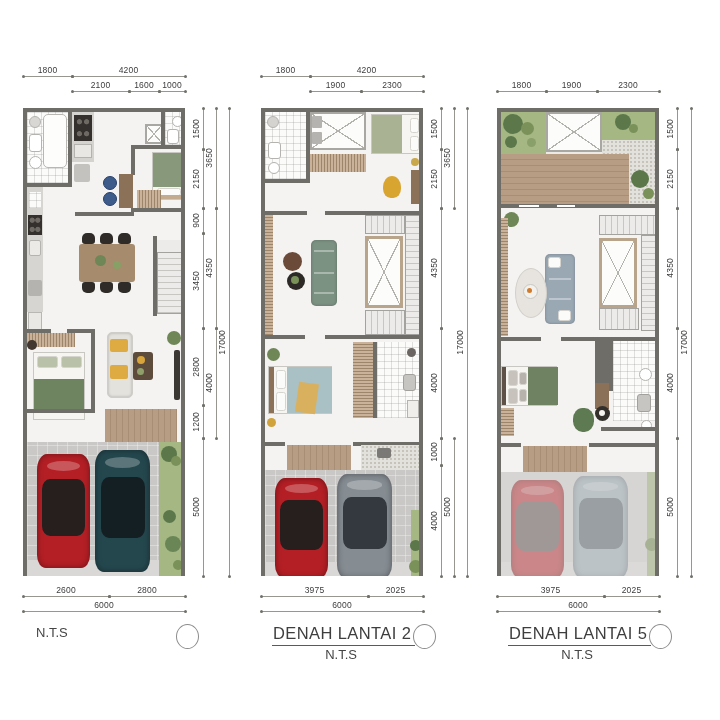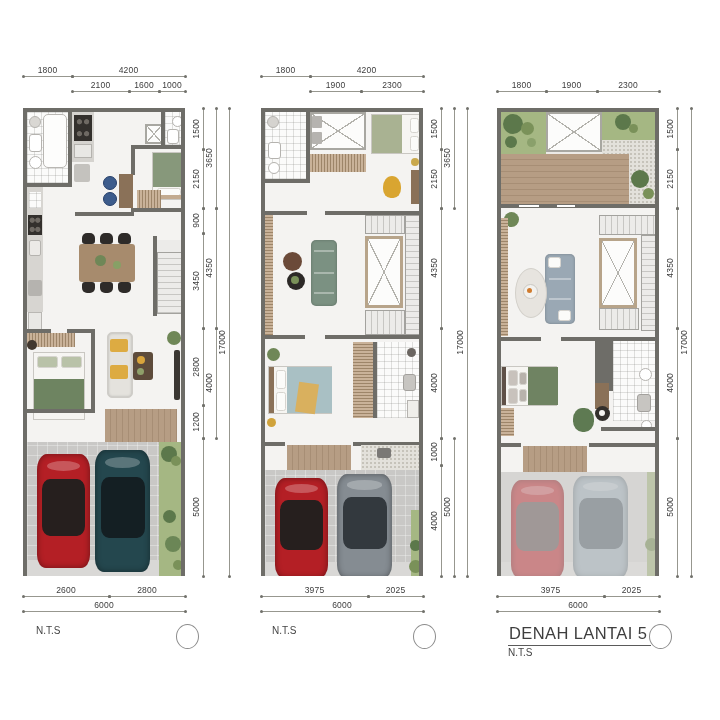--- a/index.html
+++ b/index.html
@@ -48,21 +48,21 @@
   .hdim::before{left:-1.5px}.hdim::after{right:-1.5px}
   .vdim{position:absolute;width:13px;border-right:1px solid #97978f;display:flex;align-items:center;justify-content:center;}
   .vdim b{font-weight:normal;font-size:8.5px;color:#3c3c3c;line-height:1;letter-spacing:.2px;
           writing-mode:vertical-rl;transform:rotate(180deg);}
   .vdim::before,.vdim::after{content:"";position:absolute;right:-2px;width:3px;height:3px;background:#71716b;border-radius:50%;}
   .vdim::before{top:-1.5px}.vdim::after{bottom:-1.5px}
   
   .title-wrap{position:absolute;}
   .title-text{display:inline-block;font-size:16.5px;letter-spacing:.4px;color:#3e3e3e;
               border-bottom:1.6px solid #5a5a5a;padding:0 4px 2px 1px;white-space:nowrap;}
-  .nts{font-size:10px;color:#454545;text-align:left;margin-top:1px;padding-right:5px;}
+  .nts{font-size:13px;color:#454545;text-align:center;margin-top:1px;padding-right:5px;}
   .tcircle{position:absolute;width:21px;height:23px;border:1.6px solid #8c8c8c;border-radius:50%;background:#fff;}
 </style>
 </head>
 <body>
 
 <div class="canvas">
 
   <div class="plan-body" style="left:23px;">
 
     <div class="tile" style="left:0;top:0;width:41px;height:71px;"></div>
@@ -348,20 +348,21 @@
   <div class="hdim" style="left:261px;top:584px;width:107px;">
       <b>3975</b>
     </div>
   <div class="hdim" style="left:368px;top:584px;width:55px;">
       <b>2025</b>
     </div>
   <div class="hdim" style="left:261px;top:599px;width:162px;">
       <b>6000</b>
     </div>
   <div class="title-wrap" style="left:272px;top:624px;">
+    <div class="title-text">DENAH LANTAI 2</div>
     <div class="nts">N.T.S</div>
   </div>
   <div class="tcircle" style="left:413px;top:624px;"></div>
 
   <div class="plan-body" style="left:497px;">
 
     <div style="left:0;top:0;right:0;height:92px;background:#eceae6;"></div>
     <div class="grass" style="left:0;top:0;width:45px;height:42px;"></div>
     <div class="round shrub" style="left:2px;top:2px;width:20px;height:20px;background:#5c784b;"></div>
     <div class="round shrub" style="left:20px;top:10px;width:13px;height:13px;background:#7a9159;"></div>

